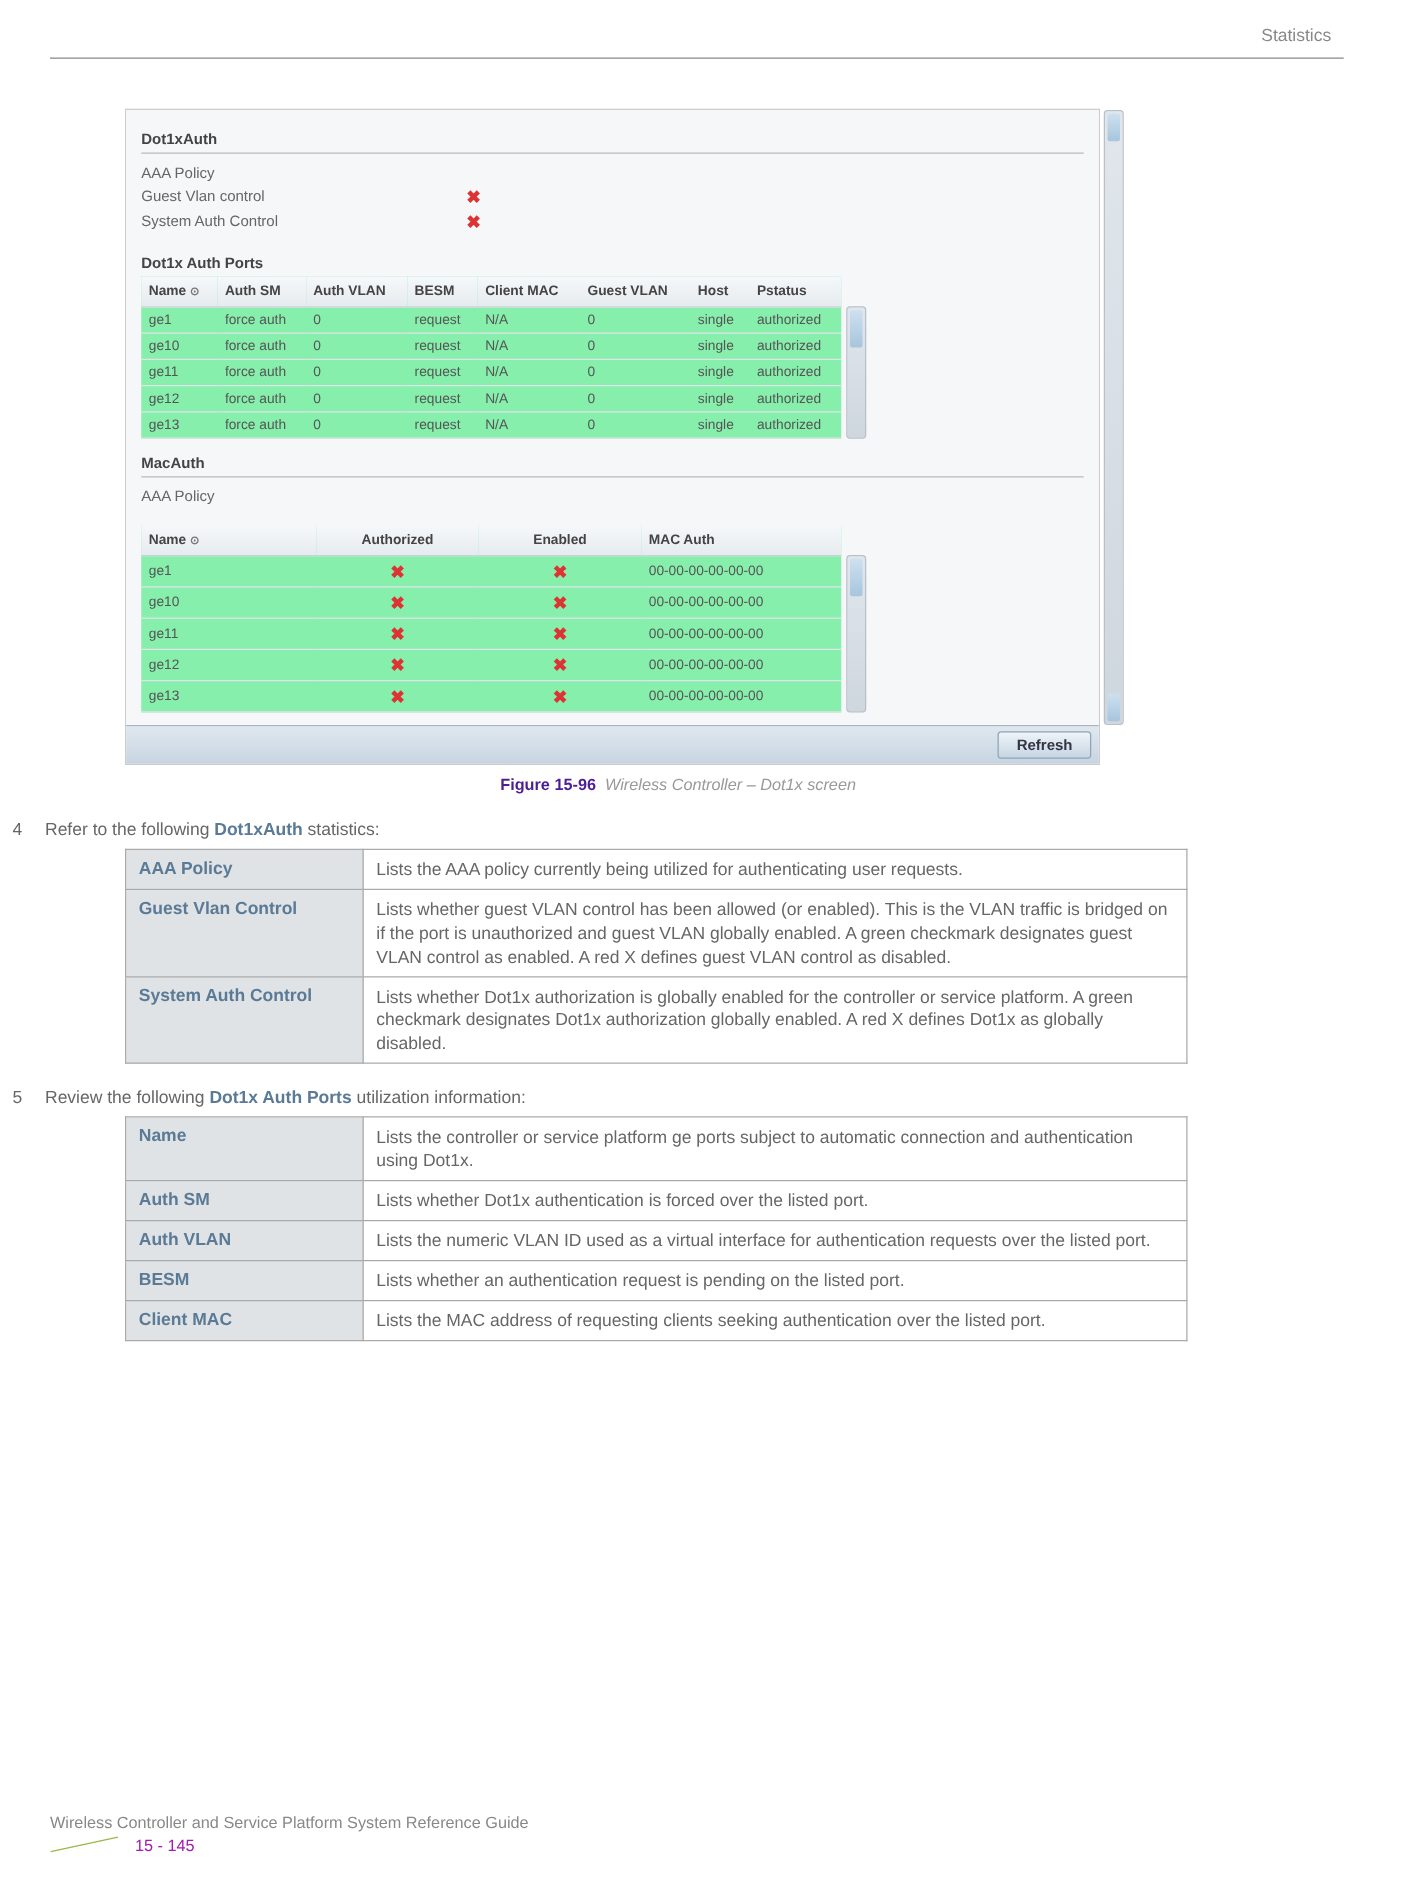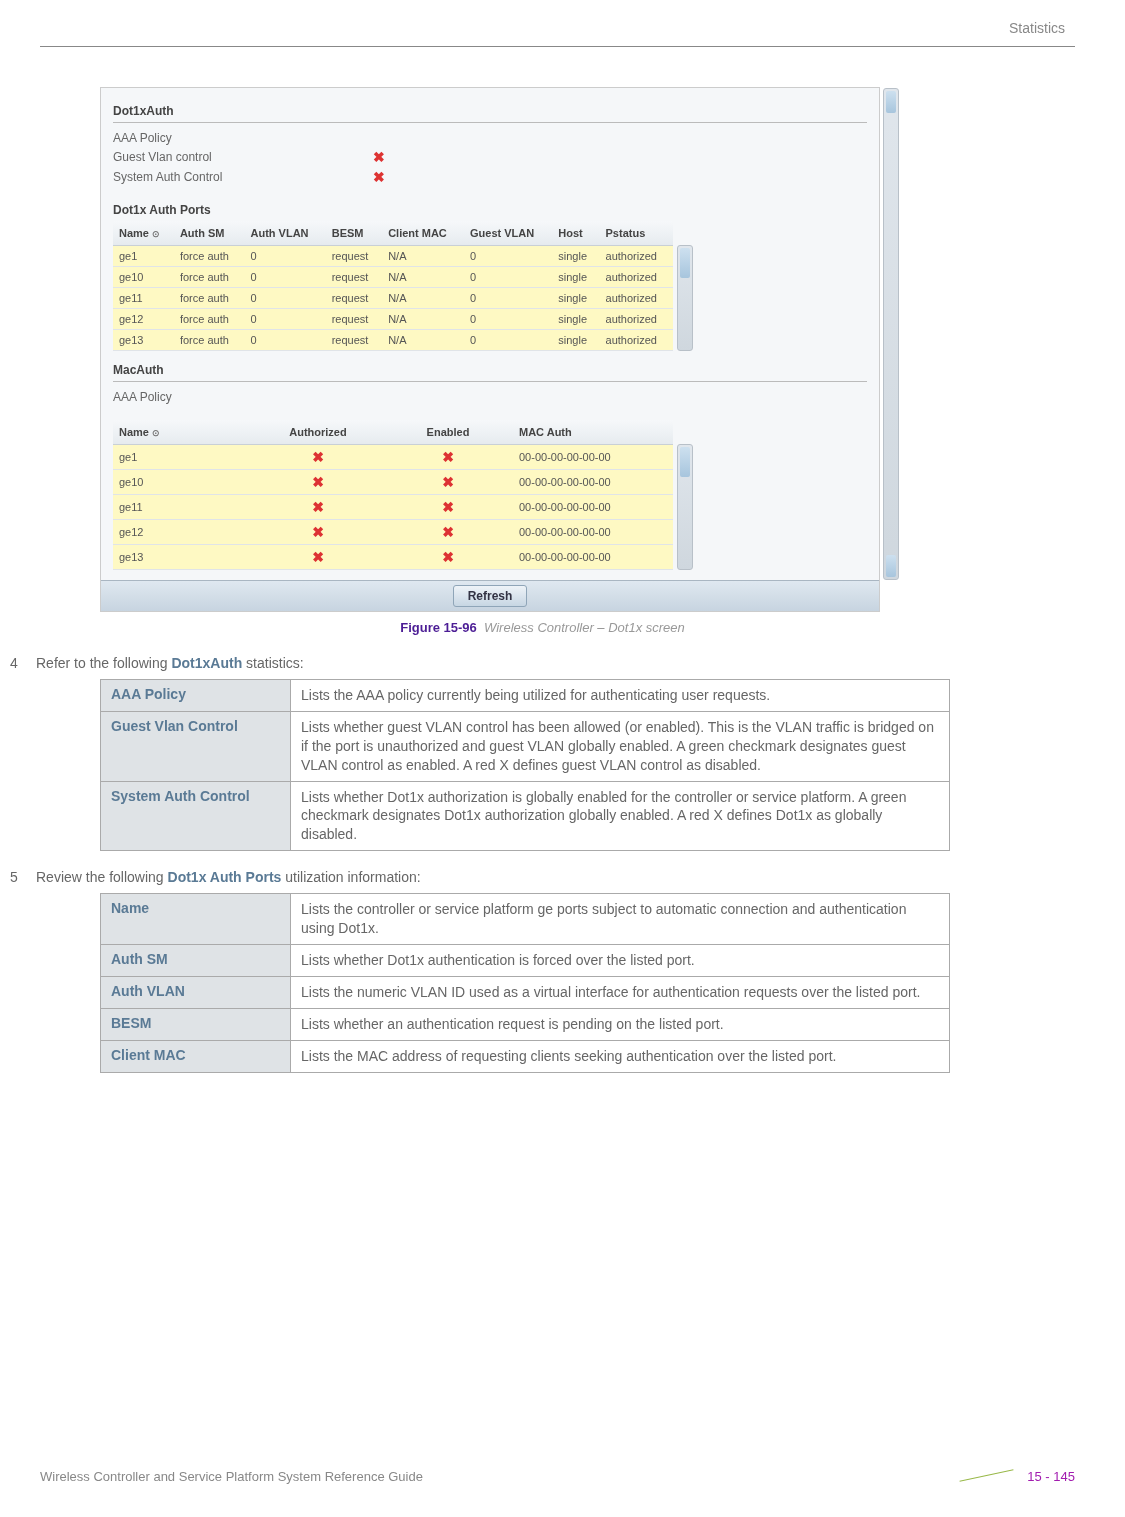--- a/index.html
+++ b/index.html
@@ -57,21 +57,21 @@
   .red-x {
     color: #d33;
     font-weight: bold;
     font-size: 14px;
   }
   .tbl {
     width: 560px;
     font-size: 11px;
     color: #555;
     border-collapse: collapse;
-    background: #fef9c3;
+    background: #86efac;
   }
   .tbl th {
     background: linear-gradient(#f6f8fa,#e6ebef);
     font-weight: bold;
     text-align: left;
     padding: 6px 6px;
     border-bottom: 1px solid #c9d0d6;
     color: #444;
     font-size: 11px;
   }
@@ -115,21 +115,21 @@
     background: linear-gradient(#cde0ef,#a7c5dd); border-radius:2px;
   }
   .outer-thumb-bot {
     position: absolute; left:2px; right:2px; bottom:2px; height:22px;
     background: linear-gradient(#cde0ef,#a7c5dd); border-radius:2px;
   }
   .refresh-row {
     background: linear-gradient(#dfe8f0,#c7d4e0);
     border-top: 1px solid #a9b6c2;
     padding: 4px 6px;
-    text-align: center;
+    text-align: right;
   }
   .refresh-btn {
     display: inline-block;
     background: linear-gradient(#eef3f8,#c7d6e3);
     border: 1px solid #8fa5b8;
     border-radius: 3px;
     padding: 3px 14px;
     font-size: 12px;
     color: #334;
     font-weight: bold;
@@ -172,23 +172,23 @@
     color: #666;
     line-height: 1.35;
   }
   .footer {
     position: absolute;
     bottom: 30px;
     left: 40px;
     right: 50px;
     display: flex;
     justify-content: space-between;
-    align-items: center;
     font-size: 13px;
     color: #888;
+    flex-direction: column;
   }
   .footer .swoosh {
     width: 60px; height: 22px; position: relative;
   }
   .footer .swoosh::before {
     content:""; position:absolute; left:0; top:10px; width:55px; height:1px;
     background:#98b848; transform: rotate(-12deg);
   }
   .footer .pg { color: #a21caf; }
 </style>

